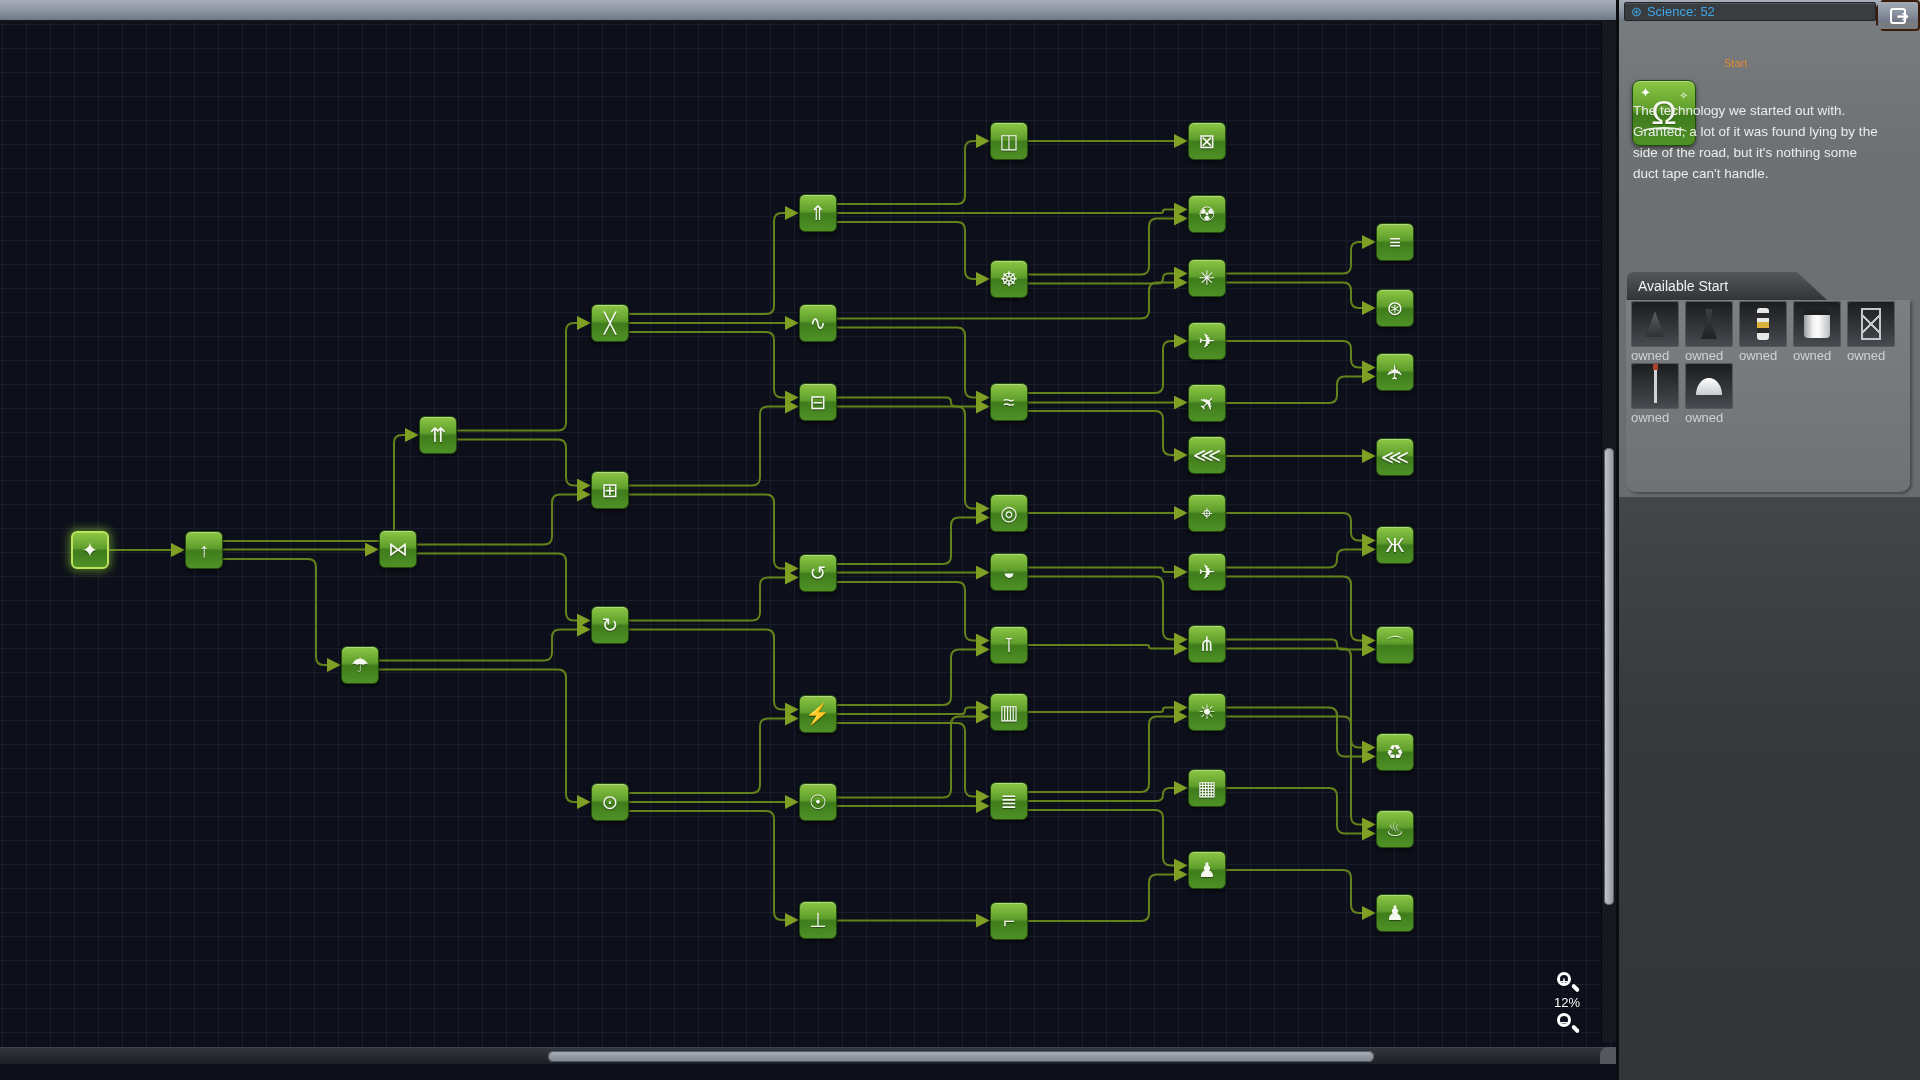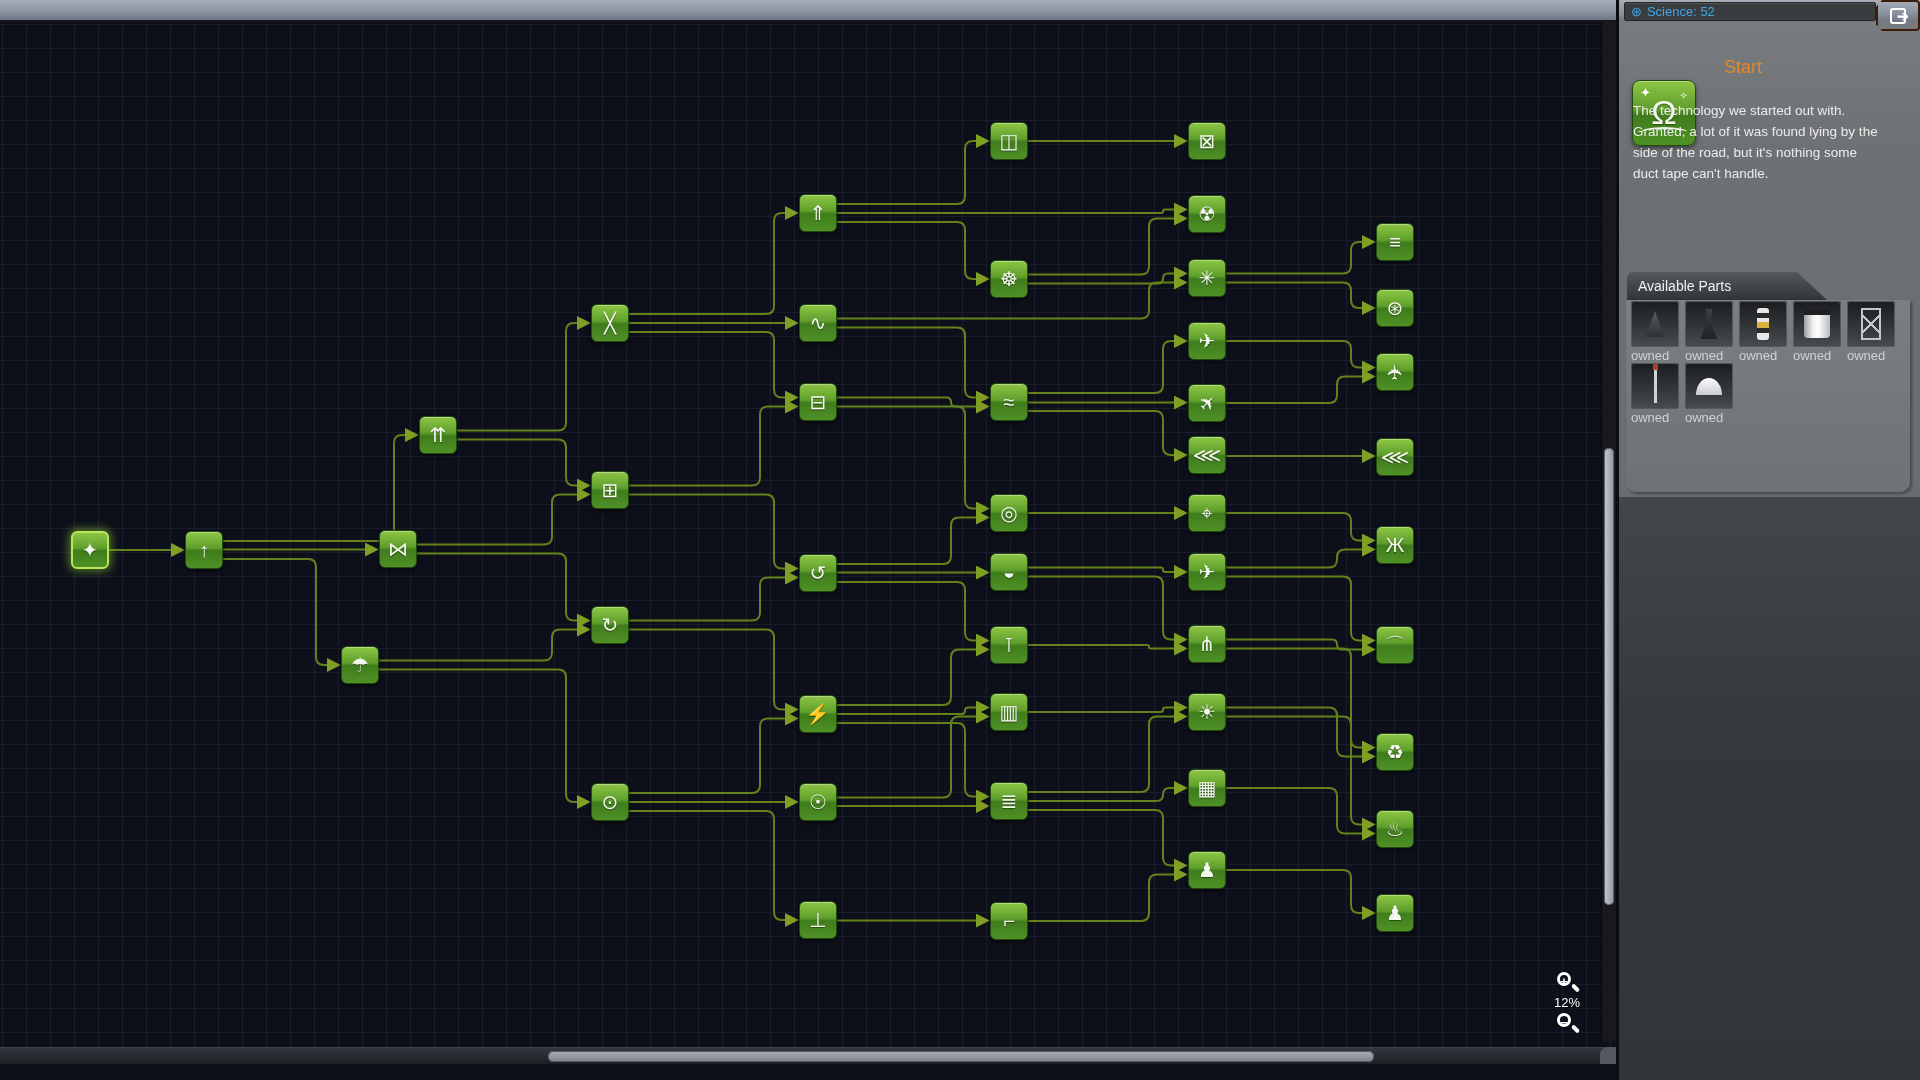--- a/index.html
+++ b/index.html
@@ -70,21 +70,21 @@
 
   .start-tile{position:absolute;left:13px;top:80px;width:64px;height:66px;border-radius:8px;
     background:linear-gradient(#8cc644,#5f9e2c 45%,#3f7c1c 52%,#4f9126);
     border:1px solid #234b10;box-shadow:0 2px 4px rgba(0,0,0,.5), inset 0 1px 0 rgba(255,255,255,.35);}
   .start-tile .k-omega{position:absolute;left:0;right:0;top:12px;text-align:center;color:#f4f8ef;
     font-size:34px;text-shadow:0 1px 2px rgba(0,0,0,.4);}
   .start-tile .spark1{position:absolute;left:7px;top:4px;color:#fff;font-size:13px;}
   .start-tile .spark2{position:absolute;right:7px;top:9px;color:#fff;font-size:10px;}
   .start-tile .ground{position:absolute;left:8px;right:8px;bottom:8px;height:10px;border-top:2px solid #eef3e8;
     border-radius:50% 50% 0 0;}
-  .tech-title{position:absolute;left:105px;top:57px;color:#e0892c;font-size:18px;}
+  .tech-title{position:absolute;left:105px;top:57px;color:#e0892c;font-size:11px;}
   .tech-desc{position:absolute;left:14px;top:100px;width:252px;color:#ececec;font-size:13.5px;line-height:21px;}
 
   .parts-tab{position:absolute;left:8px;top:272px;width:200px;height:28px;
     background:linear-gradient(#54575b,#323538);
     clip-path:polygon(0 0,170px 0,200px 100%,0 100%);
     border-top-left-radius:6px;display:flex;align-items:center;}
   .parts-tab span{color:#f2f2f2;font-size:14px;padding-left:11px;}
   .parts-panel{position:absolute;left:7px;top:300px;width:284px;height:192px;
     background:linear-gradient(#7b7f82,#6e7275);border-radius:0 0 10px 10px;
     box-shadow:2px 2px 3px rgba(0,0,0,.35);}
@@ -372,21 +372,21 @@
   <div class="start-tile">
     <span class="spark1">✦</span>
     <span class="spark2">✧</span>
     <div class="k-omega">Ω</div>
     <div class="ground"></div>
   </div>
   <div class="tech-title">Start</div>
   <div class="tech-desc">The technology we started out with. Granted, a lot of it was found lying by the side of the road, but it's nothing some duct tape can't handle.</div>
 
   <div class="parts-tab">
-    <span>Available Parts</span>
+    <span>Available Start</span>
   </div>
   <div class="parts-panel" id="parts-panel">
       <div class="ptile" style="left: 5px; top: 1px;">
         <div class="pimg pod-cone-part-icon"></div>
       </div>
       <div class="plabel" style="left: 5px; top: 48px;">owned</div>
       <div class="ptile" style="left: 59px; top: 1px;">
         <div class="pimg engine-part-icon"></div>
       </div>
       <div class="plabel" style="left: 59px; top: 48px;">owned</div>

